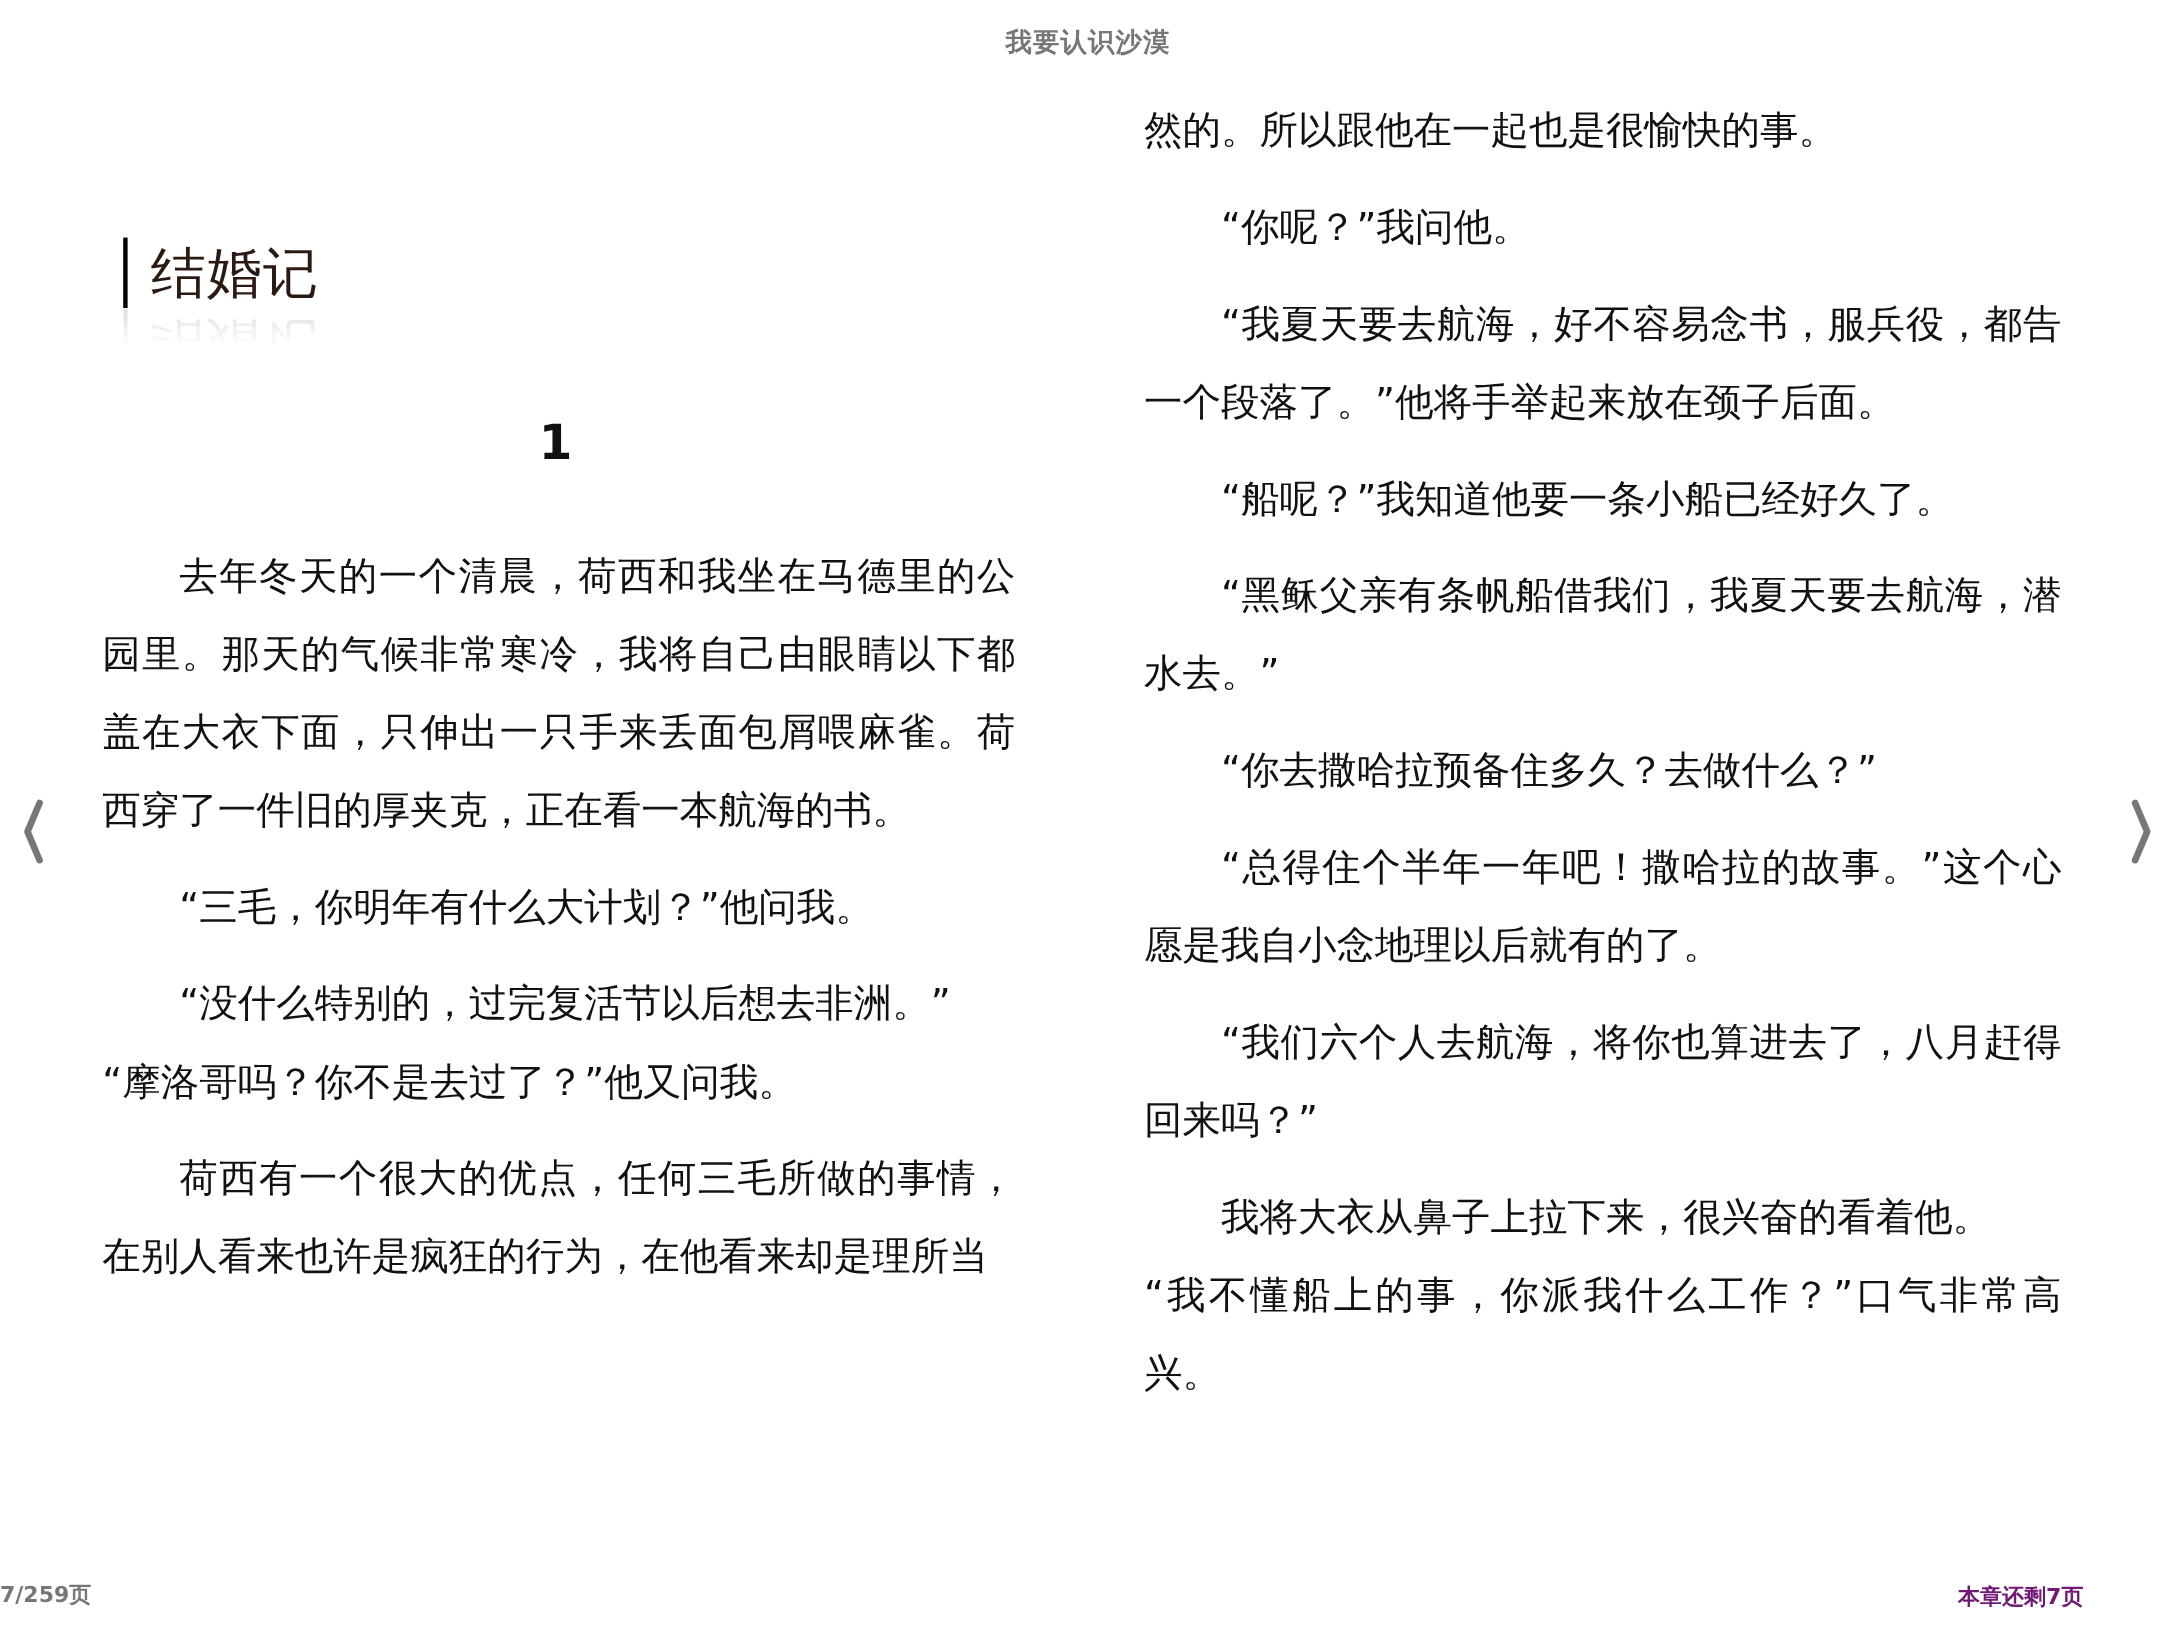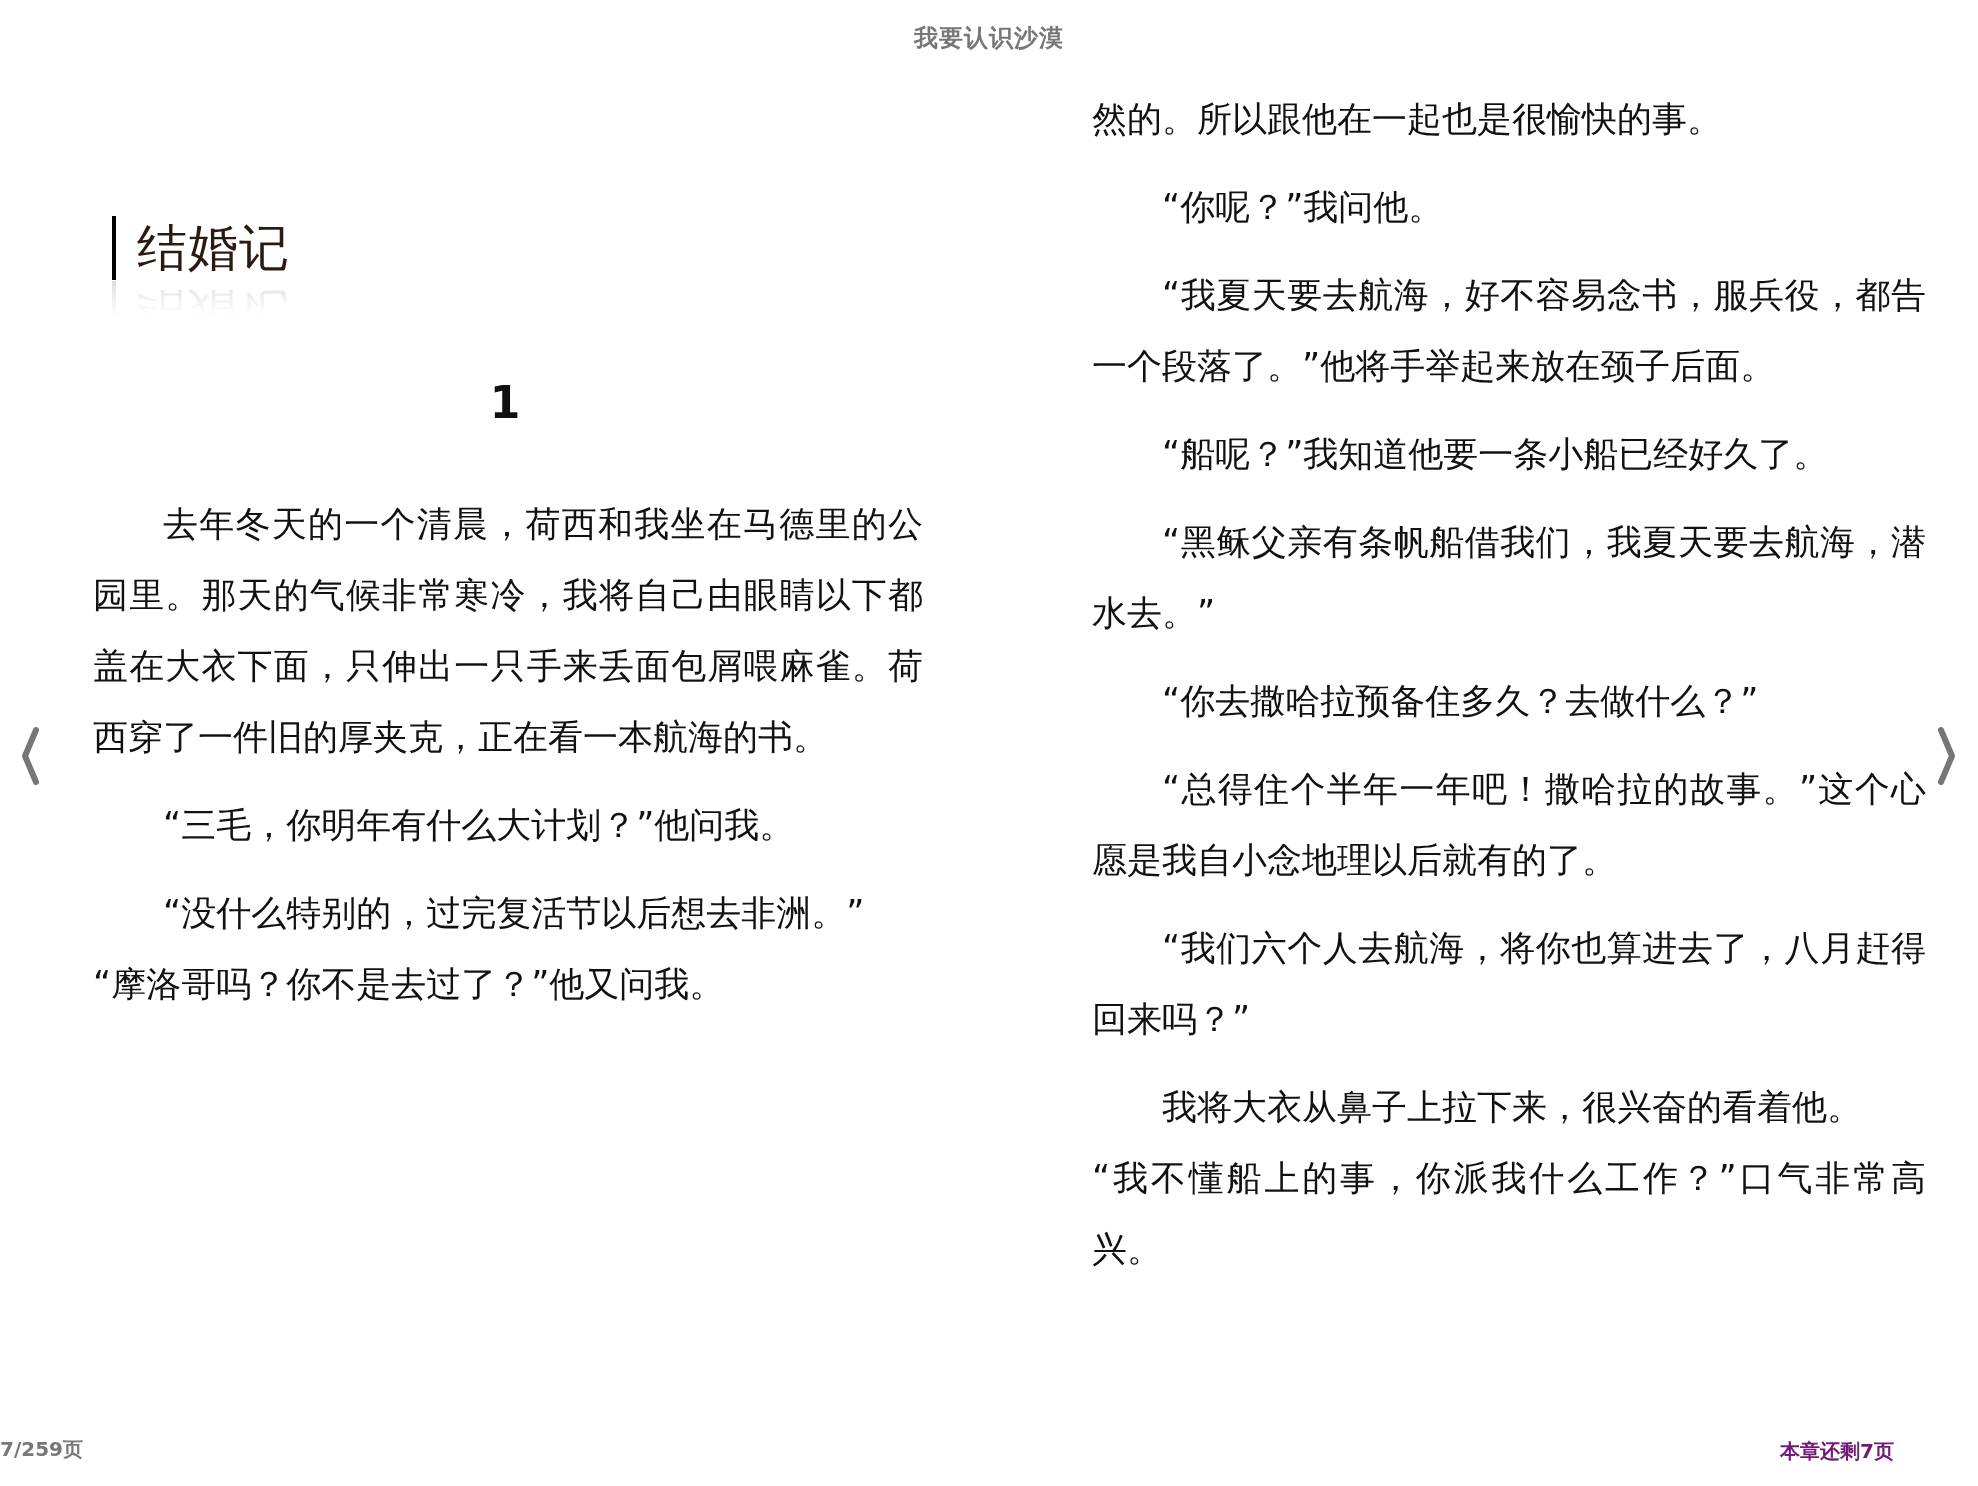--- a/index.html
+++ b/index.html
@@ -37,21 +37,21 @@
   .nav-prev { left: 16px; }
   .nav-next { left: 1931px; }
 
   .column {
     position: absolute;
     font-size: 35px;
     line-height: 71px;
     color: #111111;
   }
   .col-left { left: 93px; top: 489px; width: 830px; }
-  .col-right { left: 1092px; top: 84px; width: 834px; }
+  .col-right { left: 1040px; top: 84px; width: 834px; }
 
   .column p {
     margin: 0 0 17px 0;
     text-indent: 2em;
     text-align: justify;
     white-space: normal;
   }
   .column p.noindent { text-indent: 0; }
 
   .chapter-heading {
@@ -153,20 +153,21 @@
   <div class="chapter-title">结婚记</div>
 </div>
 
 <div class="section-number">1</div>
 
 <div class="column col-left">
   <p>去年冬天的一个清晨，荷西和我坐在马德里的公园里。那天的气候非常寒冷，我将自己由眼睛以下都盖在大衣下面，只伸出一只手来丢面包屑喂麻雀。荷西穿了一件旧的厚夹克，正在看一本航海的书。</p>
   <p>“三毛，你明年有什么大计划？”他问我。</p>
   <p style="margin-bottom:0">“没什么特别的，过完复活节以后想去非洲。”</p>
   <p class="noindent">“摩洛哥吗？你不是去过了？”他又问我。</p>
+  <p>荷西有一个很大的优点，任何三毛所做的事情，在别人看来也许是疯狂的行为，在他看来却是理所当</p>
 </div>
 
 <div class="column col-right">
   <p class="noindent">然的。所以跟他在一起也是很愉快的事。</p>
   <p>“你呢？”我问他。</p>
   <p>“我夏天要去航海，好不容易念书，服兵役，都告一个段落了。”他将手举起来放在颈子后面。</p>
   <p>“船呢？”我知道他要一条小船已经好久了。</p>
   <p>“黑稣父亲有条帆船借我们，我夏天要去航海，潜水去。”</p>
   <p>“你去撒哈拉预备住多久？去做什么？”</p>
   <p>“总得住个半年一年吧！撒哈拉的故事。”这个心愿是我自小念地理以后就有的了。</p>

